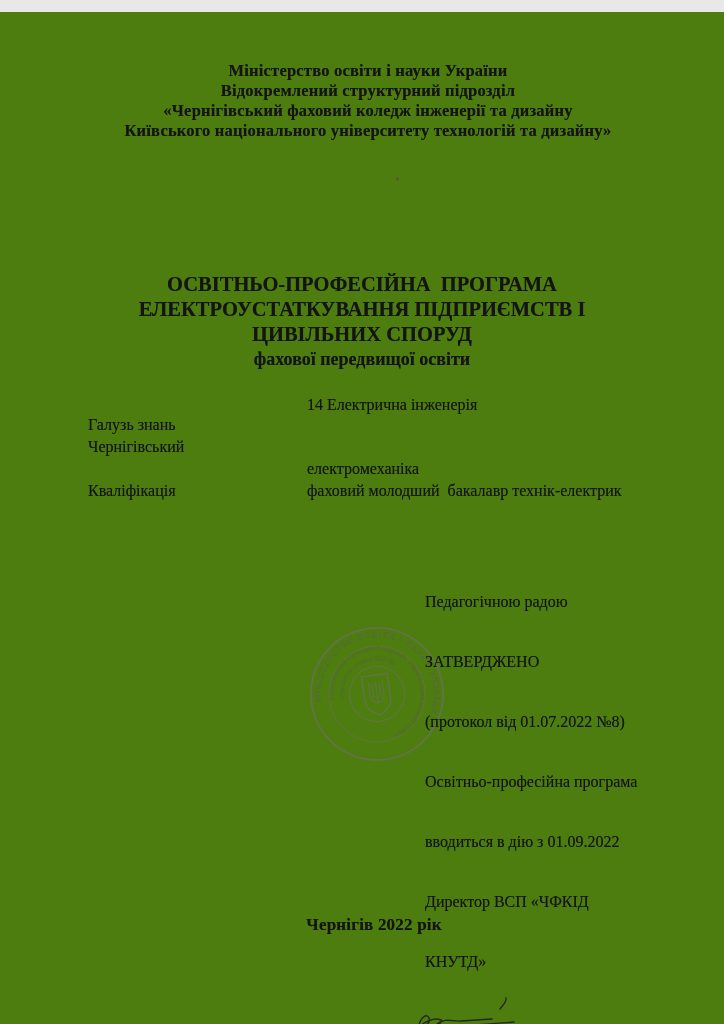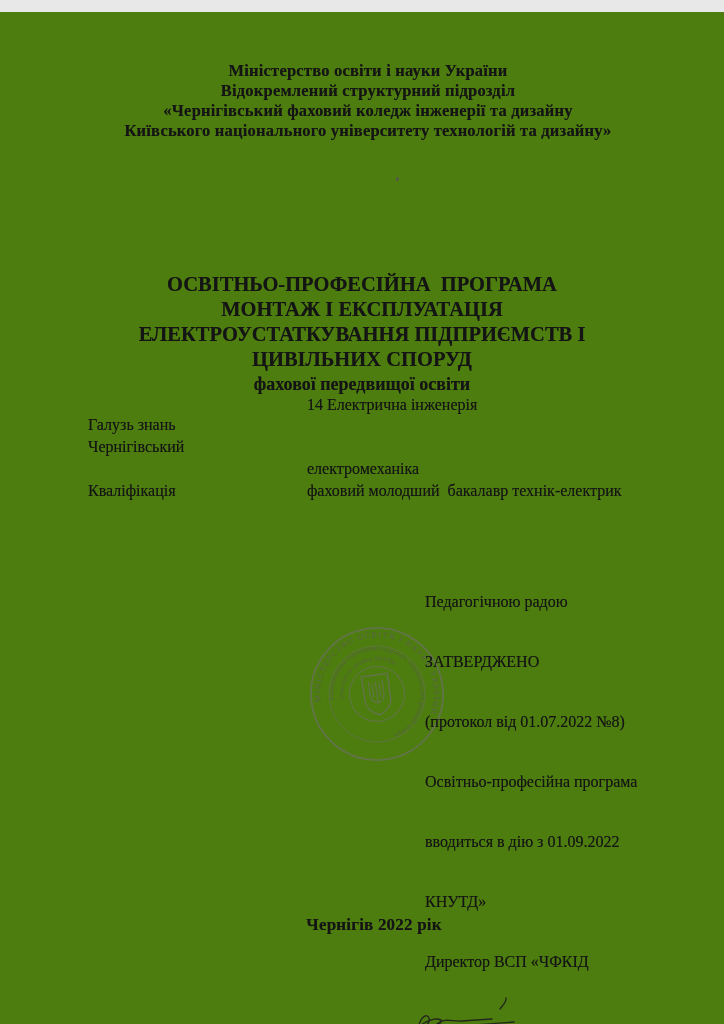--- a/index.html
+++ b/index.html
@@ -50,21 +50,20 @@
     <div>Міністерство освіти і науки України</div>
     <div>Відокремлений структурний підрозділ</div>
     <div>«Чернігівський фаховий коледж інженерії та дизайну</div>
     <div>Київського національного університету технологій та дизайну»</div>
   </div>
 
   <div class="speck"></div>
 
   <div class="title-block">
     <div>ОСВІТНЬО-ПРОФЕСІЙНА  ПРОГРАМА</div>
-    <div>МОНТАЖ І ЕКСПЛУАТАЦІЯ</div>
     <div>ЕЛЕКТРОУСТАТКУВАННЯ ПІДПРИЄМСТВ І</div>
     <div>ЦИВІЛЬНИХ СПОРУД</div>
     <div class="title-sub">фахової передвищої освіти</div>
   </div>
 
   <div class="field-label" style="top:404px;">Галузь знань</div>
   <div class="field-label" style="top:426px;">Чернігівський</div>
   <div class="field-label" style="top:470px;">Кваліфікація</div>
 
   <div class="field-value" style="top:384px;text-align:center;">14 Електрична інженерія</div>
@@ -98,22 +97,22 @@
       </g>
     </g>
   </svg>
 
   <div class="approval">
     <div>Педагогічною радою</div>
     <div>ЗАТВЕРДЖЕНО</div>
     <div>(протокол від 01.07.2022 №8)</div>
     <div>Освітньо-професійна програма</div>
     <div>вводиться в дію з 01.09.2022</div>
+    <div>Директор ВСП «ЧФКІД</div>
     <div>КНУТД»</div>
-    <div>Директор ВСП «ЧФКІД</div>
     <div class="sig-row">
       <svg class="signature-svg" viewBox="0 0 116 42" aria-hidden="true">
         <g fill="none" stroke="#1d1d1d" stroke-width="1.4" stroke-linecap="round" opacity="0.88">
           <path d="M88,14 C92,9 95,6 94,3"></path>
           <path d="M7,30 C9,22 15,18 17,23 C19,28 12,33 9,30 C15,26 23,22 29,25 C31,26 27,30 25,29 C33,22 41,27 49,26 L80,24"></path>
           <path d="M4,34 C28,31 56,31 102,27"></path>
         </g>
       </svg>
       
     </div>

